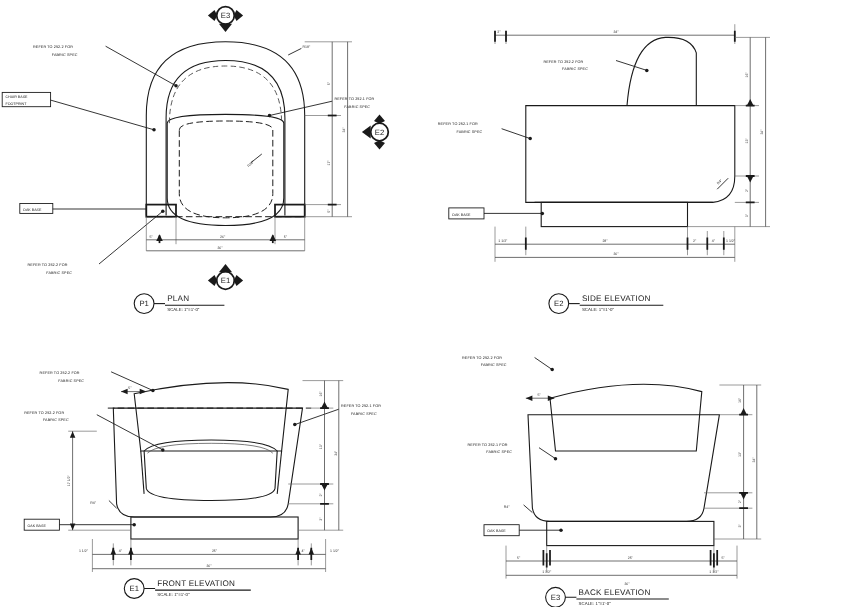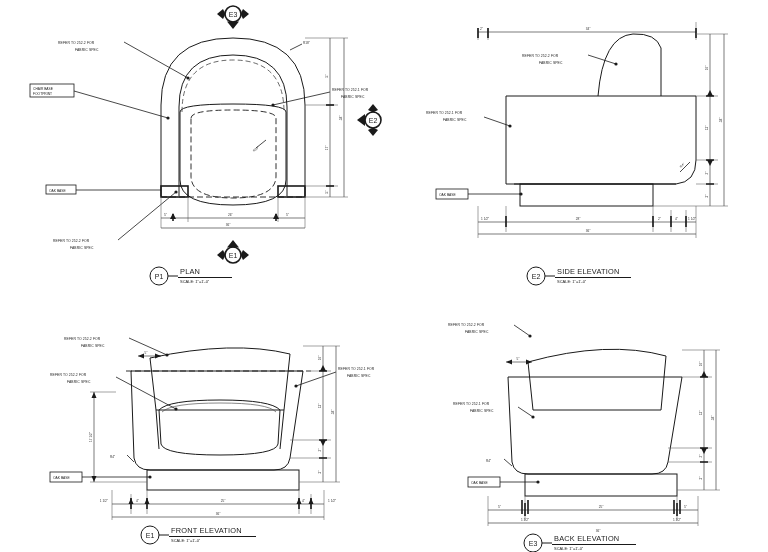--- a/index.html
+++ b/index.html
@@ -1,19 +1,19 @@
 <!DOCTYPE html>
 <html><head>
 <meta charset="utf-8">
 <style>
   html,body{margin:0;padding:0;background:#ffffff;}
   body{width:768px;height:552px;position:relative;overflow:hidden;
        font-family:"Liberation Sans", sans-serif;color:#1a1a1a;}
   .sheet{position:absolute;inset:0;}
-  .view{position:absolute;padding-left:28px;}
+  .view{position:absolute;}
   svg{display:block;overflow:visible;}
   .ln{fill:none;stroke:#1a1a1a;stroke-width:1;}
   .ln-h{fill:none;stroke:#1a1a1a;stroke-width:1.6;}
   .ln-t{fill:none;stroke:#555;stroke-width:0.7;}
   .dash{fill:none;stroke:#1a1a1a;stroke-width:0.9;stroke-dasharray:6 3;}
   .dash-f{fill:none;stroke:#444;stroke-width:0.8;stroke-dasharray:5 3;}
   .dim{fill:none;stroke:#444;stroke-width:0.7;}
   .ext{fill:none;stroke:#666;stroke-width:0.6;}
   .lead{fill:none;stroke:#1a1a1a;stroke-width:0.8;}
   .tick{stroke:#1a1a1a;stroke-width:1.6;}

